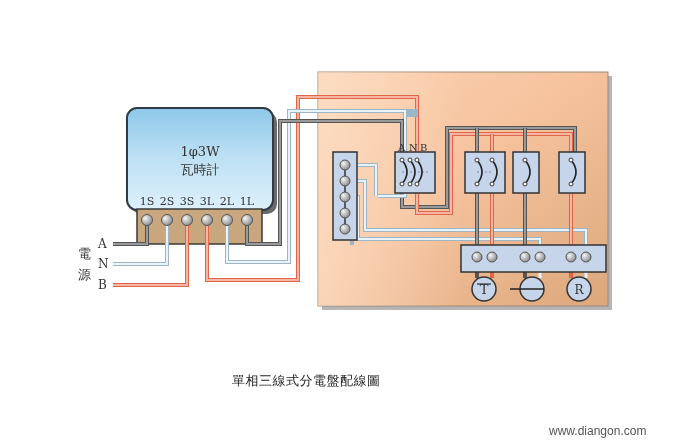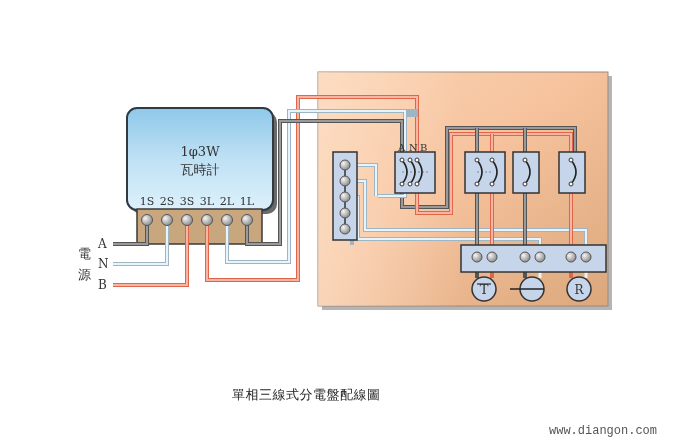--- a/index.html
+++ b/index.html
@@ -1,19 +1,19 @@
 <!DOCTYPE html>
 <html><head>
 <meta charset="utf-8">
 <style>
   html, body { margin: 0; padding: 0; background: #ffffff; }
   body { width: 690px; height: 446px; position: relative; overflow: hidden; font-family: "DejaVu Serif", serif; }
   #diagram { position: absolute; left: 0; top: 0; width: 690px; height: 446px; }
-  .caption { position: absolute; left: 232px; top: 372px; font-family: "DejaVu Sans", sans-serif; font-size: 13px; color: #222; letter-spacing: 0.5px; margin-top: 14px; }
-  .watermark { position: absolute; left: 549px; top: 424px; font-family: Liberation Mono, monospace; font-size: 12px; color: #555; }
+  .caption { position: absolute; left: 232px; top: 372px; font-family: "DejaVu Sans", sans-serif; font-size: 13px; color: #222; letter-spacing: 0.5px; }
+  .watermark { position: absolute; left: 549px; top: 424px; font-family: Liberation Sans, sans-serif; font-size: 12px; color: #555; }
   .svgtext { font-family: "DejaVu Serif", serif; fill: #333; }
 </style>
 </head>
 <body>
 
 <svg id="diagram" width="690" height="446" viewBox="0 0 690 446" xmlns="http://www.w3.org/2000/svg">
   <defs>
     <linearGradient id="panelGrad" x1="0" y1="0" x2="1" y2="1">
       <stop offset="0" stop-color="#fbd3b3"></stop>
       <stop offset="0.45" stop-color="#f6c39e"></stop>

